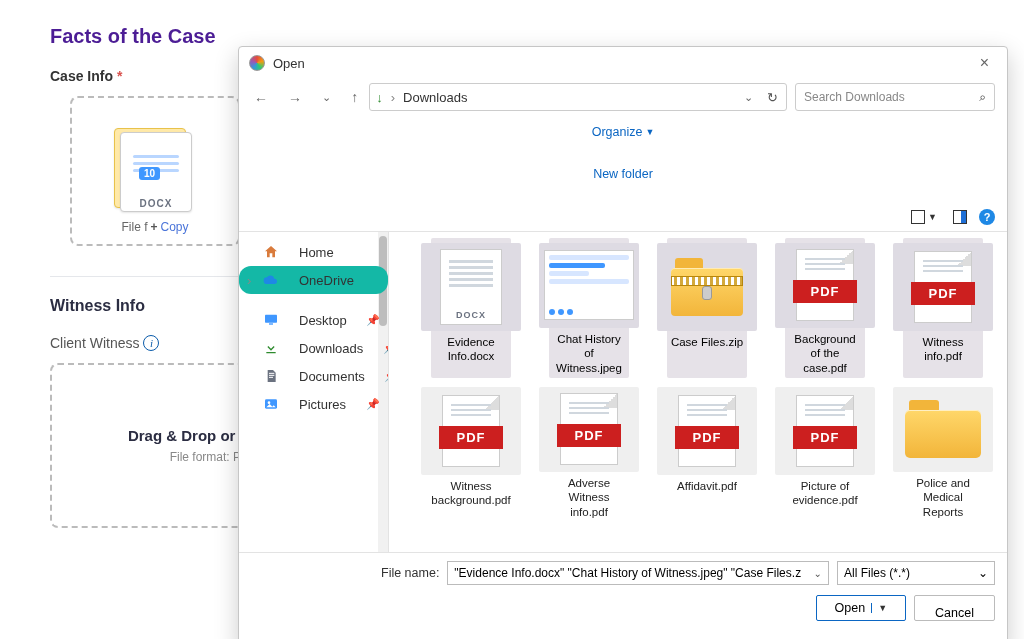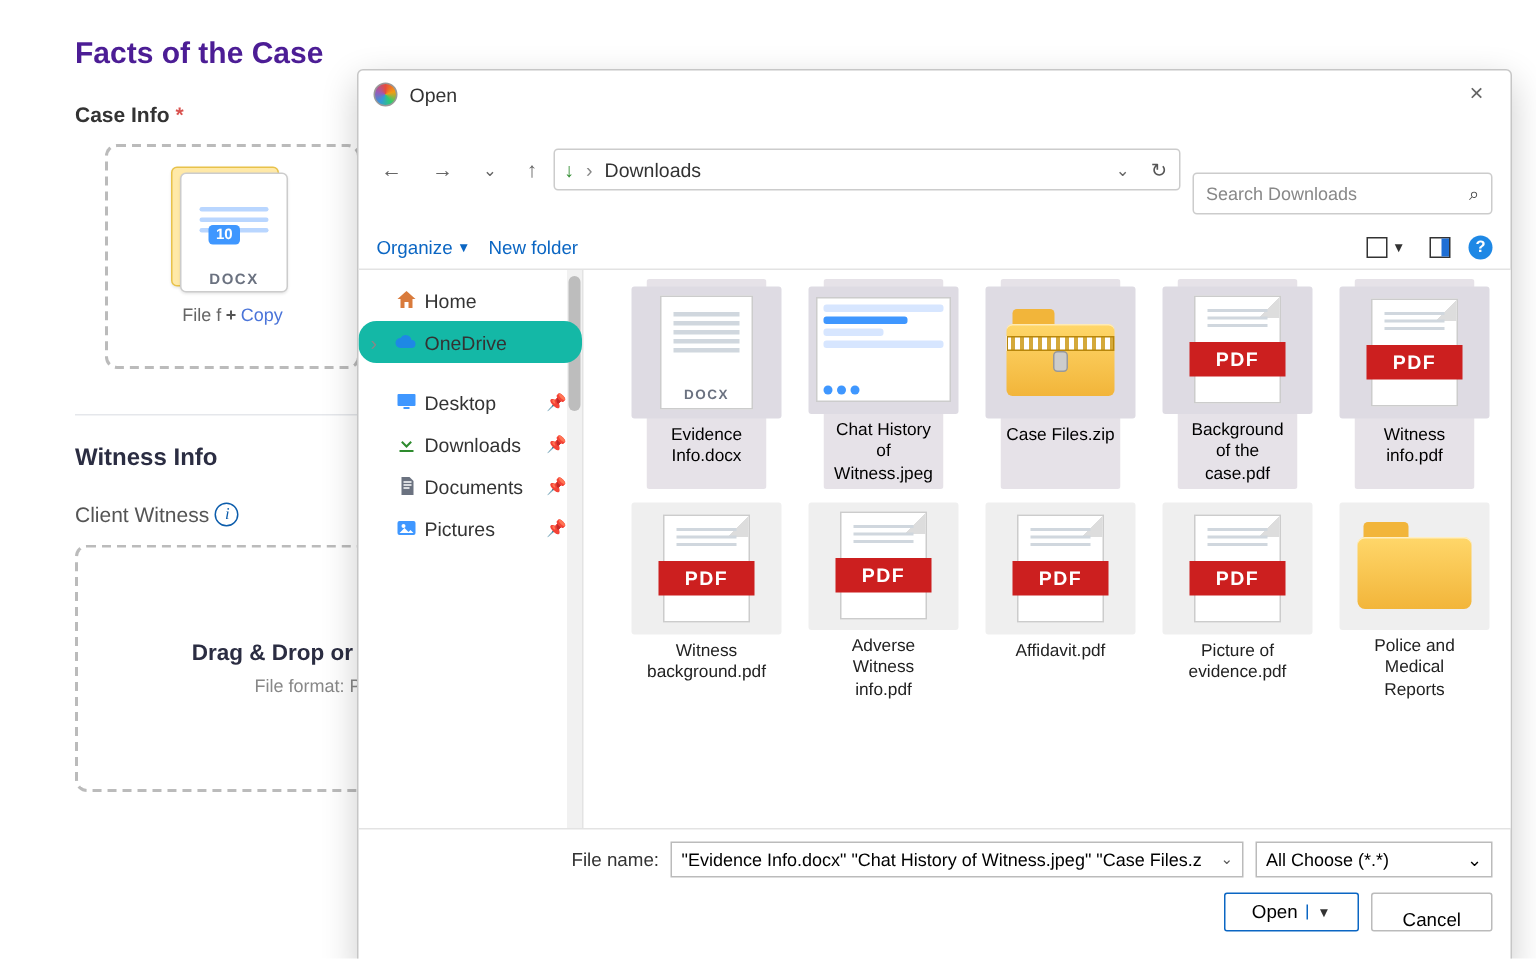--- a/index.html
+++ b/index.html
@@ -12,21 +12,21 @@
 .req { color: #d9534f; }
 .info-circle { display:inline-flex; width:16px; height:16px; border:1.5px solid #0b5cab; border-radius:50%; align-items:center; justify-content:center; font-size:11px; color:#0b5cab; font-style: italic; font-family: serif; }
 
 .dropzone, .dropzone2 {
   border: 2px dashed #bbb;
   border-radius: 8px;
   background: #fff;
 }
 .dropzone { width: 170px; height: 150px; margin: 0 0 15px 20px; display:flex; flex-direction:column; align-items:center; padding:10px; }
 .docx-icon-lg {
-  width: 82px; height: 82px; margin-top: 3px;
+  width: 82px; height: 82px; margin-top: 20px;
   display:flex; align-items:center; justify-content:center;
   position:relative;
 }
 .docx-page { width:72px; height:80px; background:#fff; border:1px solid #ccc; border-radius:4px; position:absolute; box-shadow:0 1px 2px rgba(0,0,0,.1); }
 .docx-page.back { left:0; top:0; background:#ffe9a8; border-color:#e8c24a;}
 .docx-page.front { left:6px; top:4px; }
 .docx-lines { position:absolute; left:12px; top:18px; right:12px; }
 .docx-lines div { height:3px; background:#b9d6ff; margin:4px 0; border-radius:2px; }
 .docx-badge { position:absolute; left:18px; top:34px; background:#3f97ff; color:#fff; font-size:10px; font-weight:700; padding:1px 5px; border-radius:3px; }
 .docx-label { position:absolute; left:0; right:0; bottom:2px; text-align:center; font-size:10px; font-weight:700; color:#6b7280; letter-spacing:1px; }
@@ -56,38 +56,38 @@
 
 .navrow { display:flex; align-items:center; gap:8px; padding:4px 12px 10px; }
 .navbtns { display:flex; align-items:center; gap:14px; color:#666; font-size:14px; }
 .navbtns .nb { padding:2px 3px; }
 .addrbar { flex:1; display:flex; align-items:center; border:1px solid #ccc; border-radius:3px; height:28px; padding:0 6px; font-size:13px; color:#333; gap:8px; }
 .addrbar .dl-arrow { color:#2e8b2e; font-weight:700; }
 .addrbar .sep { color:#888; }
 .addrbar .spacer { flex:1; }
 .addrbar .chev { color:#666; font-size:11px; padding:0 4px;}
 .addrbar .refresh { color:#555; font-size:13px; padding:0 2px;}
-.searchbox { width:200px; height:28px; border:1px solid #ccc; border-radius:3px; display:flex; align-items:center; padding:0 8px; font-size:12px; color:#888;margin-top:32px; }
+.searchbox { width:200px; height:28px; border:1px solid #ccc; border-radius:3px; display:flex; align-items:center; padding:0 8px; font-size:12px; color:#888; }
 .searchbox .sicon { margin-left:auto; color:#444; font-size:12px;}
 
-.toolbar { display:flex; align-items:center; padding:4px 12px 6px; font-size:12.5px; color:#0b66c3; gap:12px;}
+.toolbar { display:flex; align-items:center; padding:4px 12px 6px; font-size:12.5px; color:#0b66c3; gap:28px;flex-direction:column;}
 .toolbar .org { display:flex; align-items:center; gap:3px;}
 .toolbar .right { margin-left:auto; display:flex; align-items:center; gap:12px; color:#333;}
 .view-toggle { display:flex; align-items:center; gap:1px; }
 .vt-box { width:14px; height:14px; border:1.5px solid #333; }
 .vt-caret { font-size:9px; color:#333; margin-left:2px; }
 .preview-pane { width:14px; height:14px; border:1.5px solid #333; position:relative; margin-left:4px;}
 .preview-pane::after { content:""; position:absolute; right:0; top:0; bottom:0; width:5px; background:#1e6fd6; }
 .help-icon { width:16px; height:16px; border-radius:50%; background:#1e88e5; color:#fff; display:inline-flex; align-items:center; justify-content:center; font-size:11px; font-weight:700;}
 
 .body { flex:1; display:flex; min-height:0; border-top:1px solid #e3e3e3;}
 .sidebar { width:150px; border-right:1px solid #e3e3e3; font-size:13px; color:#333; overflow:hidden; padding:6px 0; position:relative;}
 .sb-scroll { position:absolute; right:0; top:0; bottom:0; width:10px; background:#f1f1f1;}
 .sb-thumb { position:absolute; right:1px; top:4px; width:8px; height:90px; background:#bdbdbd; border-radius:4px;}
-.side-item { display:flex; align-items:center; gap:4px; padding:6px 10px 6px 24px; cursor:default; position:relative;}
+.side-item { display:flex; align-items:center; gap:20px; padding:6px 10px 6px 24px; cursor:default; position:relative;}
 .side-item.chev::before { content:"›"; position:absolute; left:8px; color:#888; font-size:13px;}
 .side-item.sel { background:#14b8a6;border-radius:12px; }
 .sb-ico { width:16px; height:16px; display:inline-flex; align-items:center; justify-content:center; }
 .sb-ico.home svg, .sb-ico svg { width:16px; height:16px; }
 .sb-sep { height:12px; }
 .pin { margin-left:auto; color:#9aa0a6; font-size:11px;}
 
 .filegrid { flex:1; overflow:auto; padding:6px 6px 6px 10px; display:grid; grid-template-columns: repeat(5, 112px); grid-auto-rows: 140px; gap:4px 6px; align-content:start; background:#fff;}
 .file { display:flex; flex-direction:column; align-items:center; font-size:11.5px; text-align:center; padding:4px 2px 2px; border:1px solid transparent; border-radius:2px;margin-left:32px;}
 .file.sel { background:#e6e2e8; }
@@ -420,21 +420,21 @@
   </div>
 
   <div class="footer">
     <div class="fn-row">
       <span class="fn-label">File name:</span>
       <div class="fn-input">
         <span style="white-space:nowrap;overflow:hidden">"Evidence Info.docx" "Chat History of Witness.jpeg" "Case Files.z</span>
         <span class="caret">⌄</span>
       </div>
       <div class="filter">
-        <span>All Choose (*.*)</span>
+        <span>All Files (*.*)</span>
         <span class="caret">⌄</span>
       </div>
     </div>
     <div class="btn-row">
       <div class="dlg-btn">
         <span>Open</span>
         <span class="caret">▼</span>
       </div>
       <div class="dlg-btn cancel">
         <span>Cancel</span>

